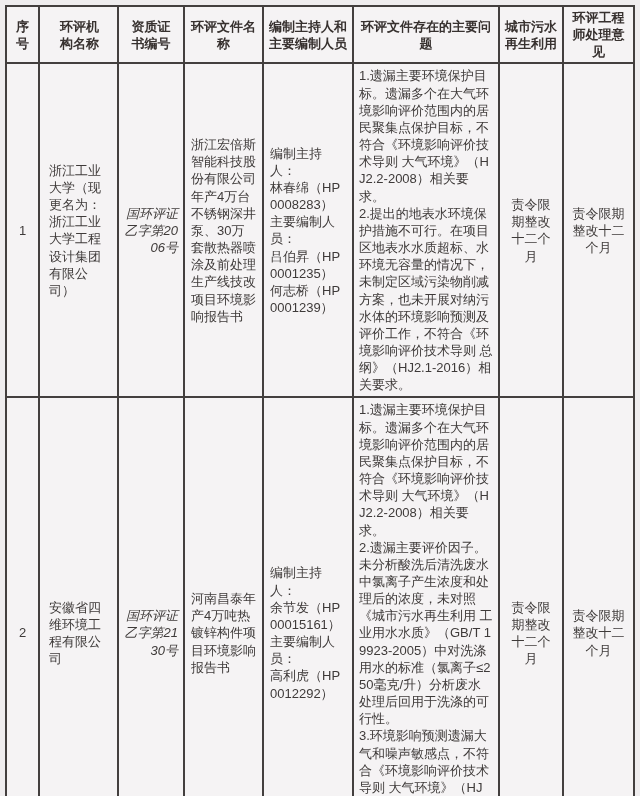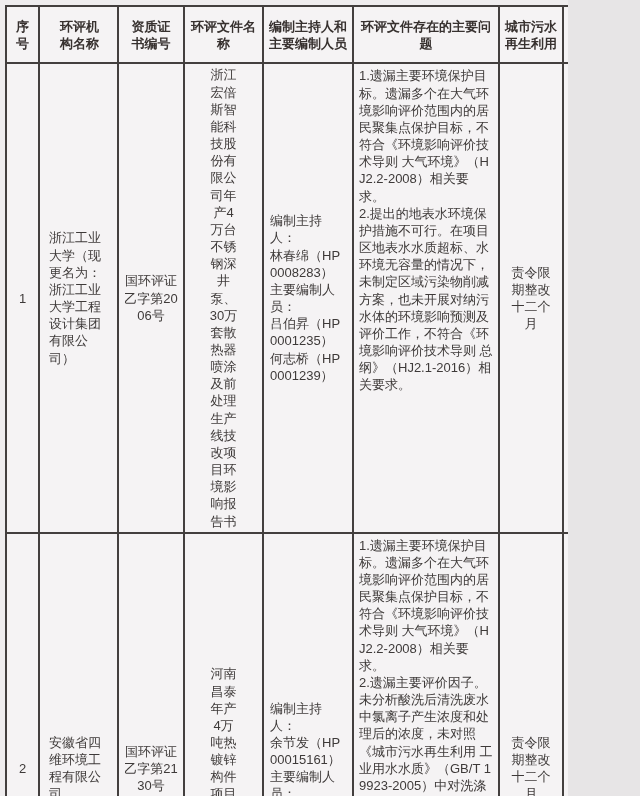--- a/index.html
+++ b/index.html
@@ -2,21 +2,21 @@
 <html><head>
 <meta charset="utf-8">
 <style>
   html,body{margin:0;padding:0;}
   body{
     width:640px;height:796px;overflow:hidden;
     background:#e7e5e6;
     font-family:"Liberation Sans","DejaVu Sans",sans-serif;
   }
   .page{
-    position:relative;width:568px;height:796px;
+    position:relative;width:640px;height:796px;
     background:#efedee;overflow:hidden;
   }
   table.ea{
     position:absolute;left:5px;top:5px;width:628px;
     border-collapse:collapse;table-layout:fixed;
     background:#f5f3f4;
   }
   .ea th,.ea td{
     border:2px solid #433f3e;
     color:#3e3a39;
@@ -38,22 +38,22 @@
   th.h-agency{padding:2px 18px;text-align:right;}
   th.h-cert{padding:2px 9px;}
   th.h-doc{padding:2px 5px;margin-left:48px;}
   th.h-comp{padding:2px 2px;}
   th.h-prob{padding:2px 6px;margin-top:14px;}
   th.h-op{padding:2px 5px;}
 
   .ea td{vertical-align:middle;margin-left:37px;}
   td.c-no{text-align:center;padding:2px 4px;}
   td.c-agency{text-align:left;padding:2px 9px;}
-  td.c-cert{text-align:center;padding:2px 5px;}
-  td.c-doc{text-align:center;padding:2px 22px;}
+  td.c-cert{text-align:right;padding:2px 5px;font-style:italic;}
+  td.c-doc{text-align:left;padding:2px 6px;}
   td.c-comp{text-align:left;padding:2px 6px;white-space:pre-wrap;}
   td.c-prob{text-align:left;vertical-align:top;padding:3px 5px;white-space:pre-wrap;}
   td.c-op{text-align:center;padding:2px 6px;}
 
   tr.r1{height:289px;}
   tr.r2{height:434px;}
 </style>
 </head>
 <body>
 

